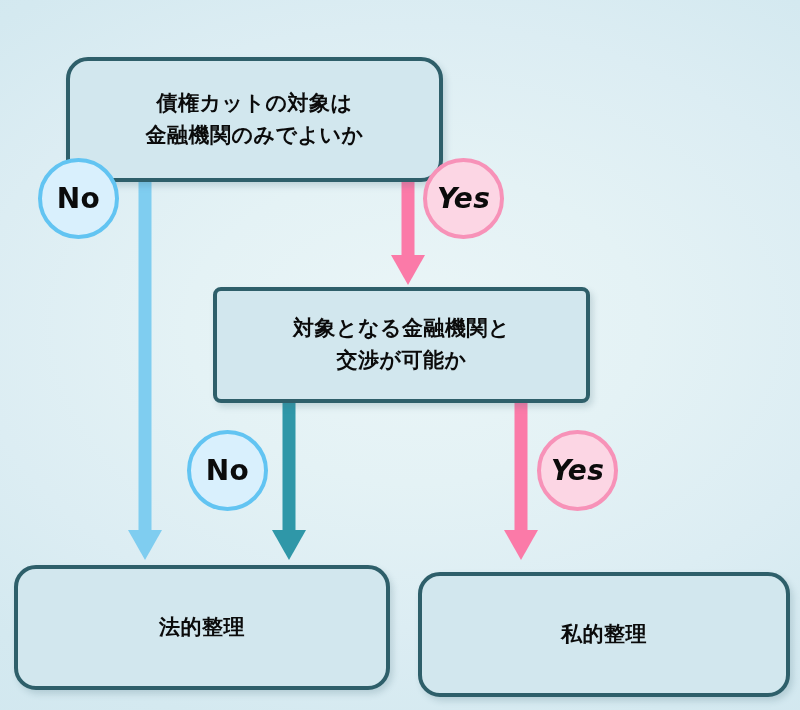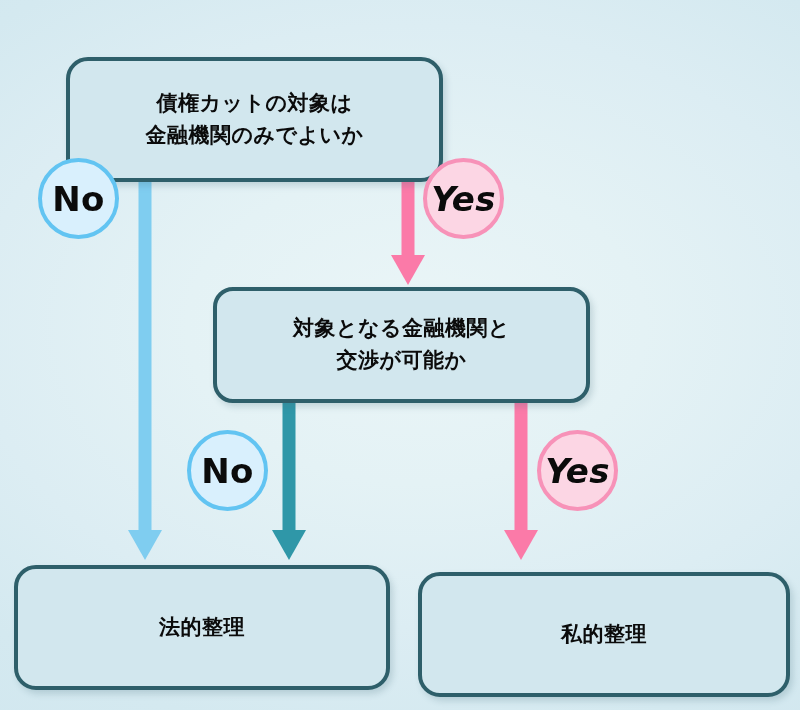--- a/index.html
+++ b/index.html
@@ -38,21 +38,21 @@
   .node .node-text {
     font-size: 21px;
     font-weight: 700;
     color: #0b0b0b;
     line-height: 1.52;
     letter-spacing: 0.5px;
     white-space: pre-line;
   }
 
   #node-q1 { left: 66px;  top: 14px;  width: 377px; height: 125px; margin-top: 43px; }
-  #node-q2 { left: 213px; top: 287px; width: 377px; height: 116px; border-radius: 20px; }
+  #node-q2 { left: 213px; top: 287px; width: 377px; height: 116px; border-radius: 8px; }
   #node-legal   { left: 14px;  top: 565px; width: 376px; height: 125px; }
   #node-private { left: 418px; top: 565px; width: 372px; height: 125px; margin-top: 7px; }
 
   
   .arrow {
     position: absolute;
   }
   .arrow .stem {
     position: absolute;
     left: 50%;
@@ -99,21 +99,21 @@
   #arrow-yes2  { left: 504px; top: 399px; width: 34px; height: 161px; }
 
   
   .badge {
     position: absolute;
     box-sizing: border-box;
     border-radius: 50%;
     display: flex;
     align-items: center;
     justify-content: center;
-    font-size: 34px;
+    font-size: 28px;
     font-weight: 700;
     color: #0b0b0b;
     letter-spacing: 0.3px;
   }
   .badge.no  { background: #d9f0fd; border: 4px solid #62c4f2; }
   .badge.yes { background: #fcd6e4; border: 4px solid #f792b8; font-style: italic; }
 
   #badge-no1  { left: 38px;  top: 158px; width: 81px; height: 81px; }
   #badge-yes1 { left: 423px; top: 158px; width: 81px; height: 81px; }
   #badge-no2  { left: 187px; top: 430px; width: 81px; height: 81px; }

